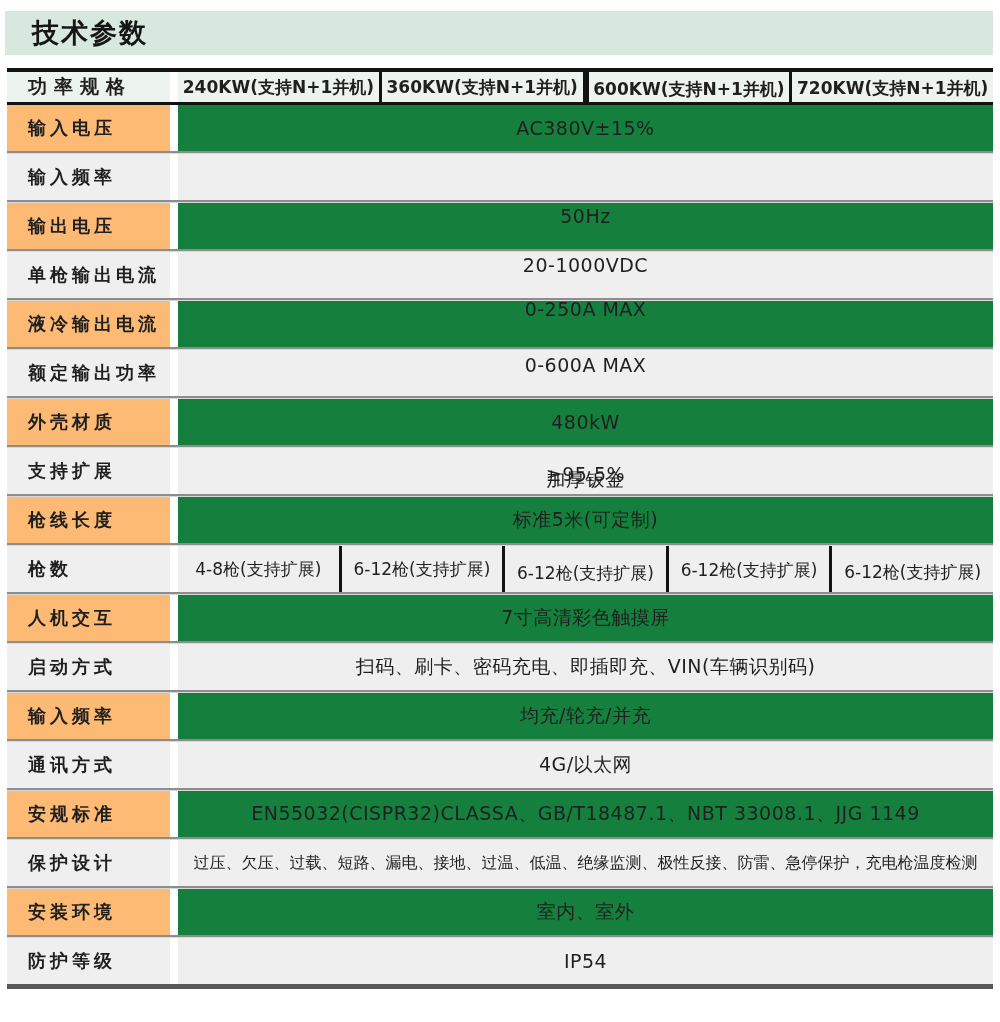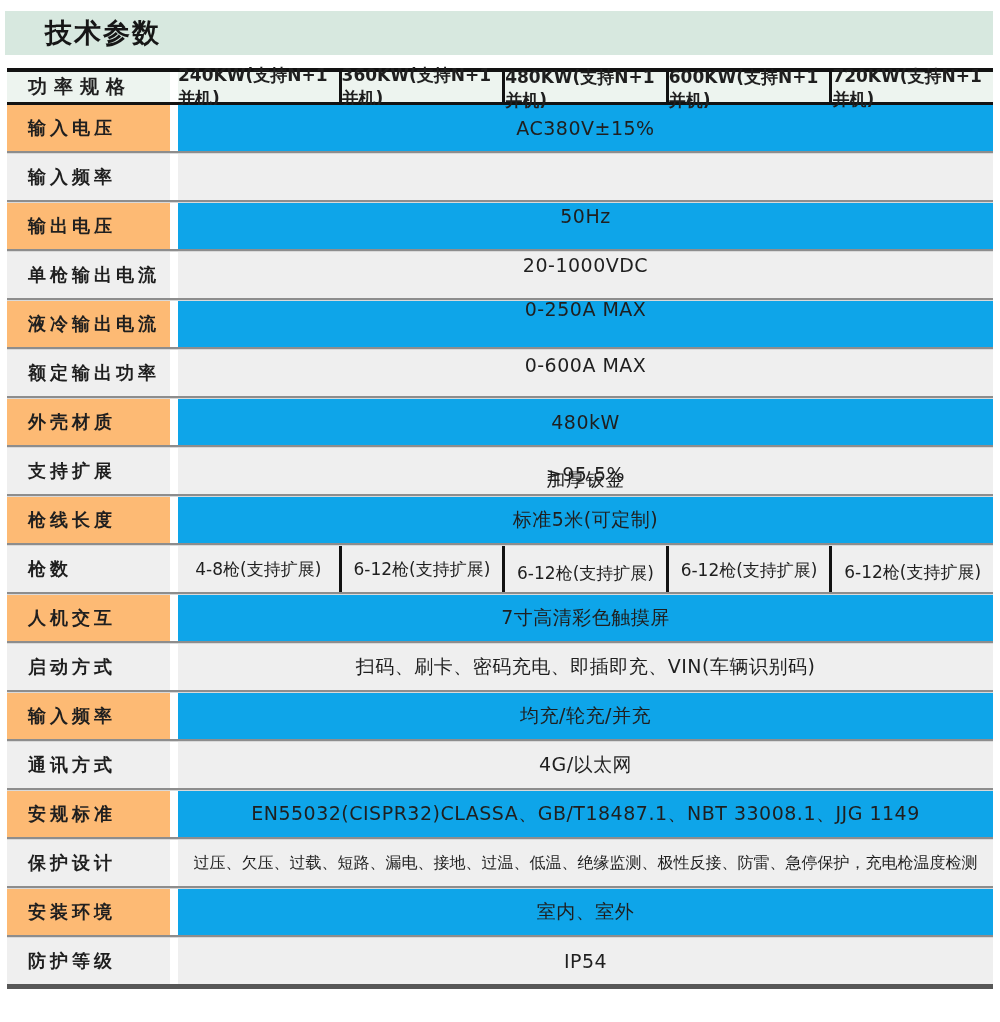--- a/index.html
+++ b/index.html
@@ -13,21 +13,21 @@
   html,body{margin:0;padding:0;background:#ffffff;}
   body{
     width:1000px;height:1022px;position:relative;overflow:hidden;
     font-family:"DejaVu Sans","Liberation Sans",sans-serif;
     color:var(--ink);
   }
   
   .title-bar{
     position:absolute;left:5px;top:11px;width:988px;height:44px;
     background:var(--title-bg);display:flex;align-items:center;
-    box-sizing:border-box;padding-left:40px;
+    box-sizing:border-box;padding-left:27px;
   }
   .title-bar h1{
     margin:0;font-size:27px;font-weight:700;letter-spacing:2px;color:#161616;
   }
   
   .spec-table{position:absolute;left:7px;top:68px;width:986px;}
   .top-line{height:4px;background:var(--heavy);}
   .header-bottom-line{height:3px;background:var(--heavy);}
   .bottom-line{height:5px;background:var(--bottom);}
   .hdiv{height:3px;background:linear-gradient(to bottom,#8d8d8d 0,#8d8d8d 2px,#d9d9d9 2px,#d9d9d9 3px);}
@@ -35,21 +35,21 @@
   .row.header{height:30px;}
   .label-cell{
     width:163px;box-sizing:border-box;padding-left:21px;
     display:flex;align-items:center;flex:none;
     font-size:18px;font-weight:600;letter-spacing:4px;background:#fdba74;
   }
   .row.header .label-cell{font-size:19px;font-weight:700;letter-spacing:7px;background:var(--header-bg);}
   .gap{width:8px;flex:none;background:#ffffff;}
   .value-area{
     flex:1;display:flex;align-items:center;justify-content:center;
-    font-size:19px;background:#0ea5e9;letter-spacing:0.5px;
+    font-size:19px;background:#15803d;letter-spacing:0.5px;
   }
   .cells{flex:1;display:flex;}
   .cell{
     flex:1;display:flex;align-items:center;justify-content:center;
     font-size:17px;background:#fff;
   }
   .row.header .cell{font-weight:700;background:var(--header-bg);}
   .row.guns .cell{font-weight:500;}
   .vdiv{width:3px;flex:none;background:var(--heavy);}
   .row.gray .label-cell,.row.gray .value-area,.row.gray .cell{background:var(--stripe-bg);}
@@ -81,23 +81,20 @@
     <div class="gap"></div>
     <div class="cells">
       <div class="cell">
           <span>240KW(支持N+1并机)</span>
         </div>
       <div class="vdiv"></div>
       <div class="cell">
           <span>360KW(支持N+1并机)</span>
         </div>
       <div class="vdiv"></div>
-      <div class="cell">
-          <span class="cdy2">480KW(支持N+1并机)</span>
-        </div>
       <div class="vdiv"></div>
       <div class="cell">
           <span class="cdy2">600KW(支持N+1并机)</span>
         </div>
       <div class="vdiv"></div>
       <div class="cell">
           <span class="cdy1">720KW(支持N+1并机)</span>
         </div>
     </div>
   </div>

